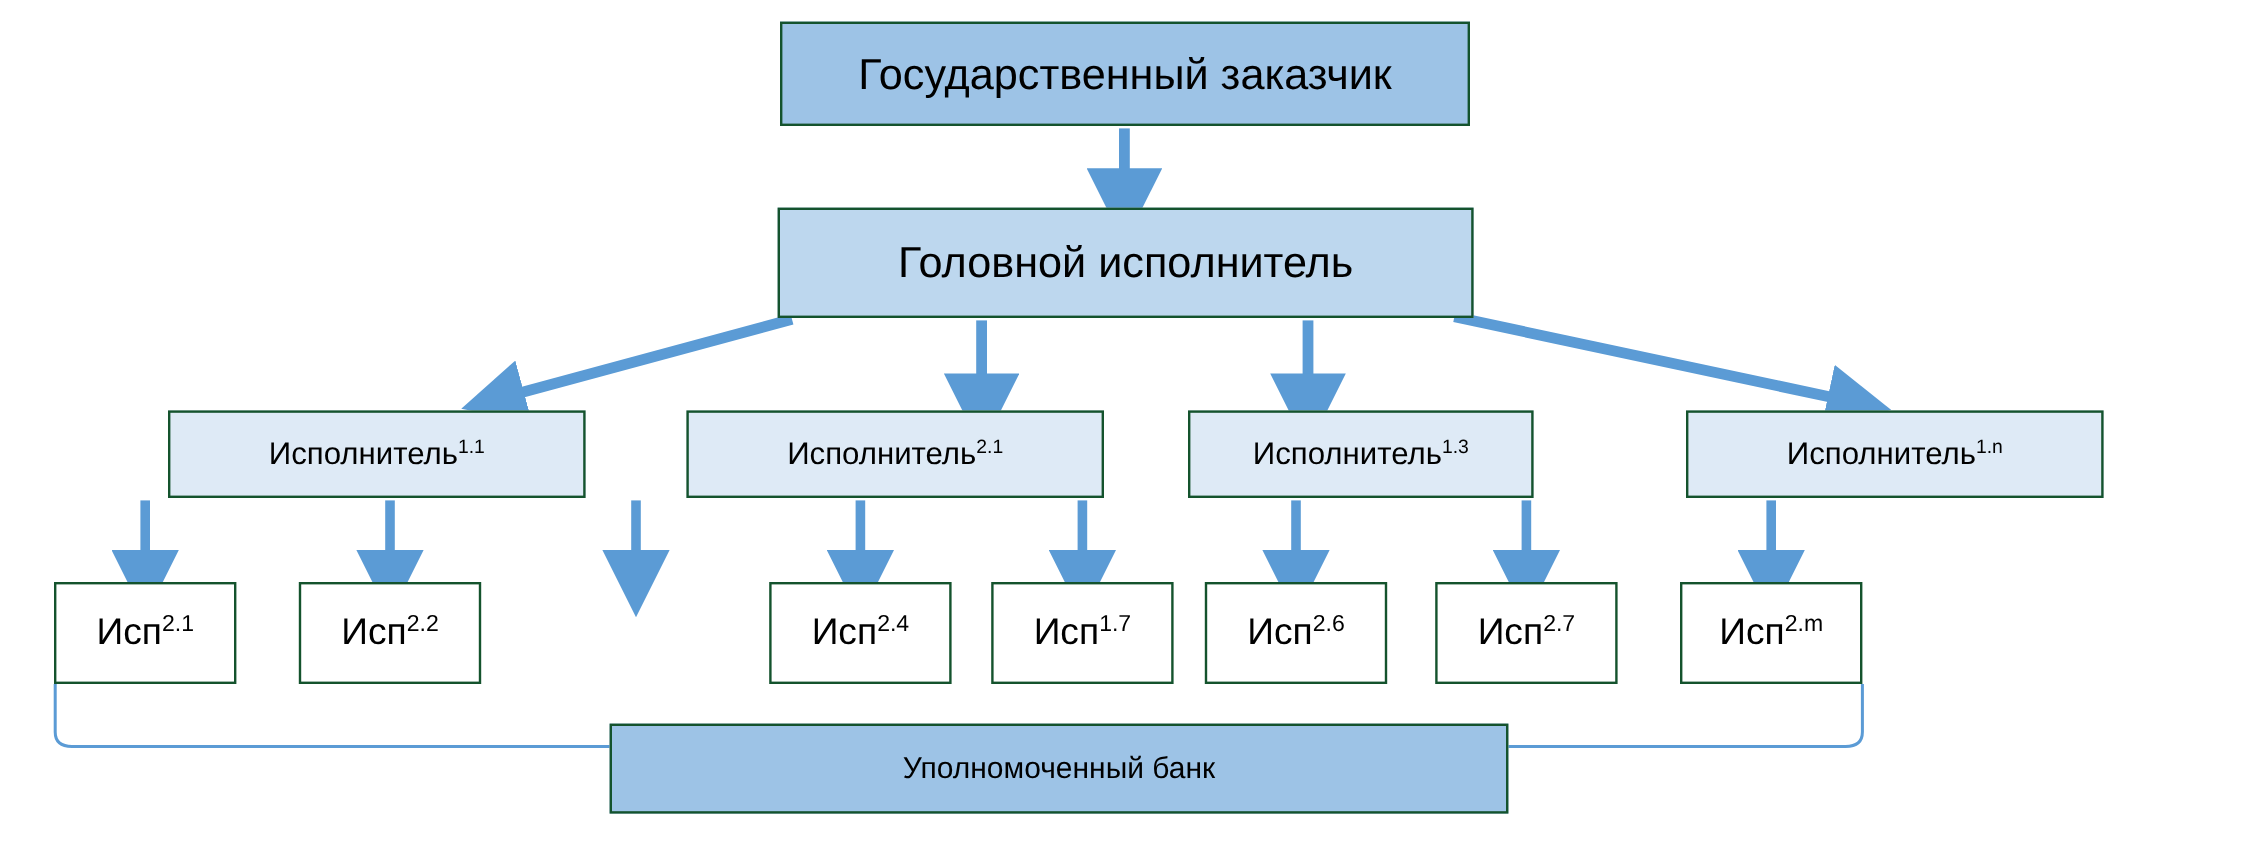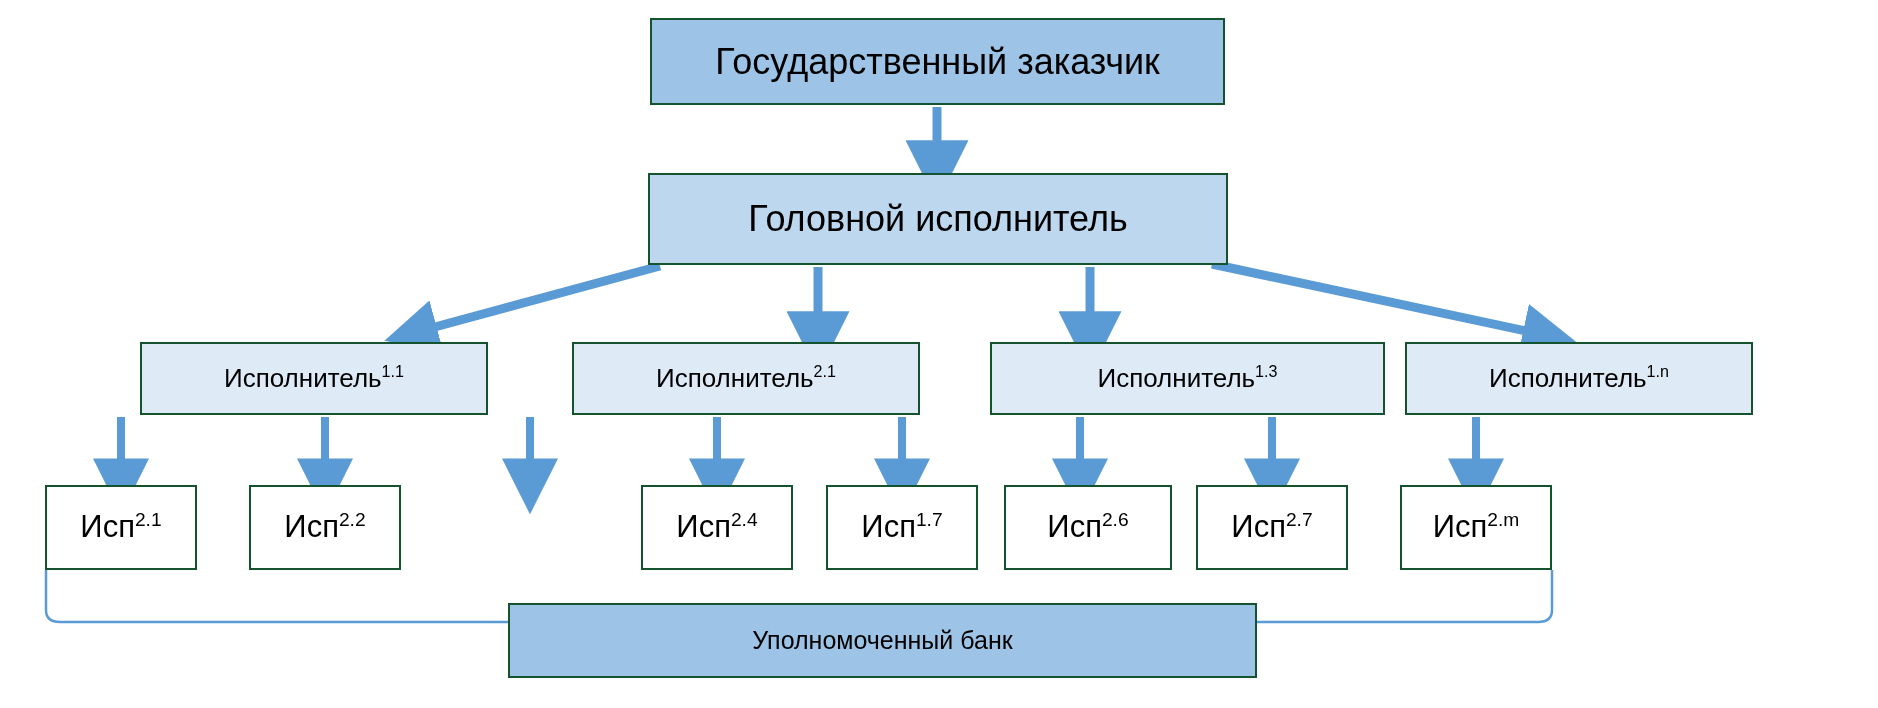--- a/index.html
+++ b/index.html
@@ -119,40 +119,40 @@
   <div class="node" id="node-head">
     <span class="lbl">Головной исполнитель</span>
   </div>
 
   <div class="node exec" style="left:140px;width:348px;">
     <span class="lbl"><span>Исполнитель</span><sup>1.1</sup></span>
   </div>
   <div class="node exec" style="left:572px;width:348px;">
     <span class="lbl"><span>Исполнитель</span><sup>2.1</sup></span>
   </div>
-  <div class="node exec" style="left:990px;width:395px;">
+  <div class="node exec" style="left:990px;width:288px;">
     <span class="lbl"><span>Исполнитель</span><sup>1.3</sup></span>
   </div>
   <div class="node exec" style="left:1405px;width:348px;">
     <span class="lbl"><span>Исполнитель</span><sup>1.n</sup></span>
   </div>
 
   <div class="node subexec" style="left:45px;width:152px;">
     <span class="lbl"><span>Исп</span><sup>2.1</sup></span>
   </div>
   <div class="node subexec" style="left:249px;width:152px;">
     <span class="lbl"><span>Исп</span><sup>2.2</sup></span>
   </div>
   <div class="node subexec" style="left:641px;width:152px;">
     <span class="lbl"><span>Исп</span><sup>2.4</sup></span>
   </div>
   <div class="node subexec" style="left:826px;width:152px;">
     <span class="lbl"><span>Исп</span><sup>1.7</sup></span>
   </div>
-  <div class="node subexec" style="left:1004px;width:168px;">
+  <div class="node subexec" style="left:1004px;width:152px;">
     <span class="lbl"><span>Исп</span><sup>2.6</sup></span>
   </div>
   <div class="node subexec" style="left:1196px;width:152px;">
     <span class="lbl"><span>Исп</span><sup>2.7</sup></span>
   </div>
   <div class="node subexec" style="left:1400px;width:152px;">
     <span class="lbl"><span>Исп</span><sup>2.m</sup></span>
   </div>
 
   <div class="node" id="node-bank">

